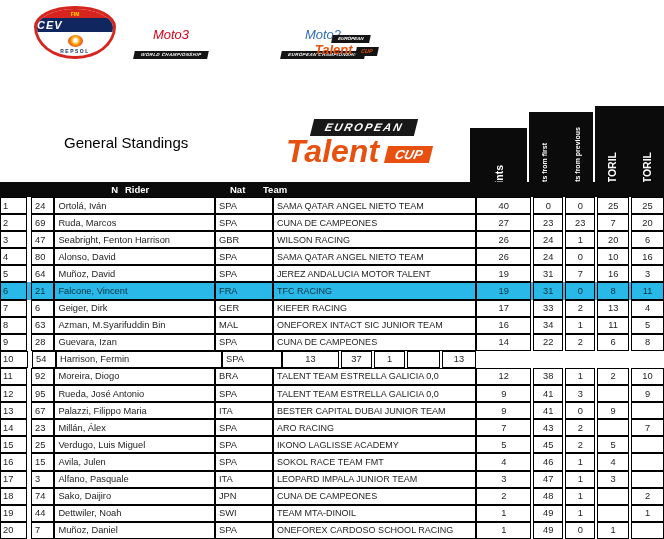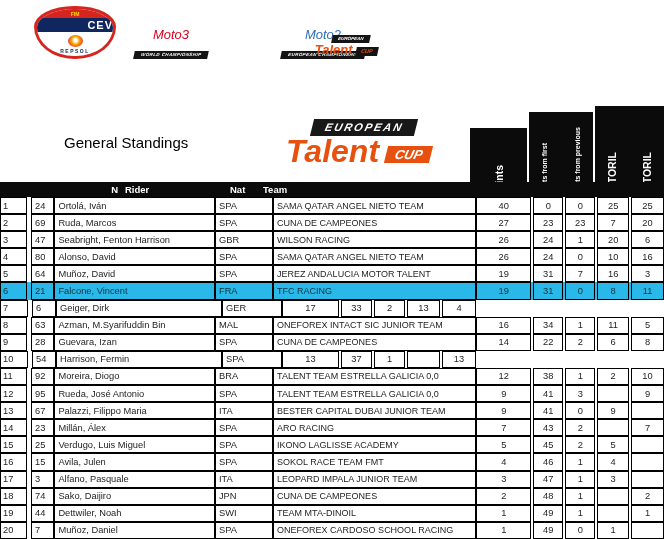--- a/index.html
+++ b/index.html
@@ -5,21 +5,21 @@
   html,body{margin:0;padding:0;background:#fff;}
   #stage{position:relative;width:664px;height:539px;background:#fff;overflow:hidden;
          font-family:"Liberation Sans",sans-serif;}
 
   
   .cev{position:absolute;left:34px;top:6px;width:82px;height:53px;background:#d6251e;
        border-radius:50% 50% 50% 50% / 40% 40% 62% 62%;padding:3px;box-sizing:border-box;}
   .cev-in{width:100%;height:100%;background:#fff;border-radius:inherit;overflow:hidden;
           display:flex;flex-direction:column;}
   .cev-top{background:#d6251e;color:#ffd400;font-size:5px;text-align:center;font-weight:bold;height:9px;line-height:10px;}
-  .cev-band{background:#10265f;color:#fff;font-weight:bold;text-align:right;
+  .cev-band{background:#10265f;color:#fff;font-weight:bold;font-style:italic;text-align:left;
             font-size:11px;height:14px;line-height:14px;letter-spacing:1px;}
   .cev-bot{flex:1;display:flex;flex-direction:column;align-items:center;justify-content:center;gap:1px;}
   .sun{width:15px;height:12px;border-radius:50%;
        background:radial-gradient(circle at 50% 45%, #ffffff 15%, #f7a600 40%, #e8432d 75%);}
   .cev-repsol{font-size:5px;font-weight:bold;color:#10265f;letter-spacing:1.5px;}
 
   .mlogo{position:absolute;top:28px;width:90px;text-align:center;line-height:1;}
   .mname{font-style:italic;font-weight:normal;font-size:13px;display:block;margin-bottom:1px;}
   .msub{display:inline-block;background:#141414;color:#fff;font-size:4.5px;font-weight:bold;
         font-style:italic;padding:1.5px 7px;transform:skewX(-12deg);letter-spacing:.4px;}
@@ -266,20 +266,21 @@
       <div class="gap g2"></div>
       <div class="cell c-e2 cc">11</div>
     </div>
 
     <div class="row">
       <div class="cell c-pos">7</div>
       <div class="gap g4"></div>
       <div class="cell c-num">6</div>
       <div class="cell c-rider">Geiger, Dirk</div>
       <div class="cell c-nat">GER</div>
+      <div class="cell c-team">KIEFER RACING</div>
       <div class="cell c-pts cc">17</div>
       <div class="gap g2"></div>
       <div class="cell c-ff cc">33</div>
       <div class="gap g2"></div>
       <div class="cell c-fp cc">2</div>
       <div class="gap g2"></div>
       <div class="cell c-e1 cc">13</div>
       <div class="gap g2"></div>
       <div class="cell c-e2 cc">4</div>
     </div>

